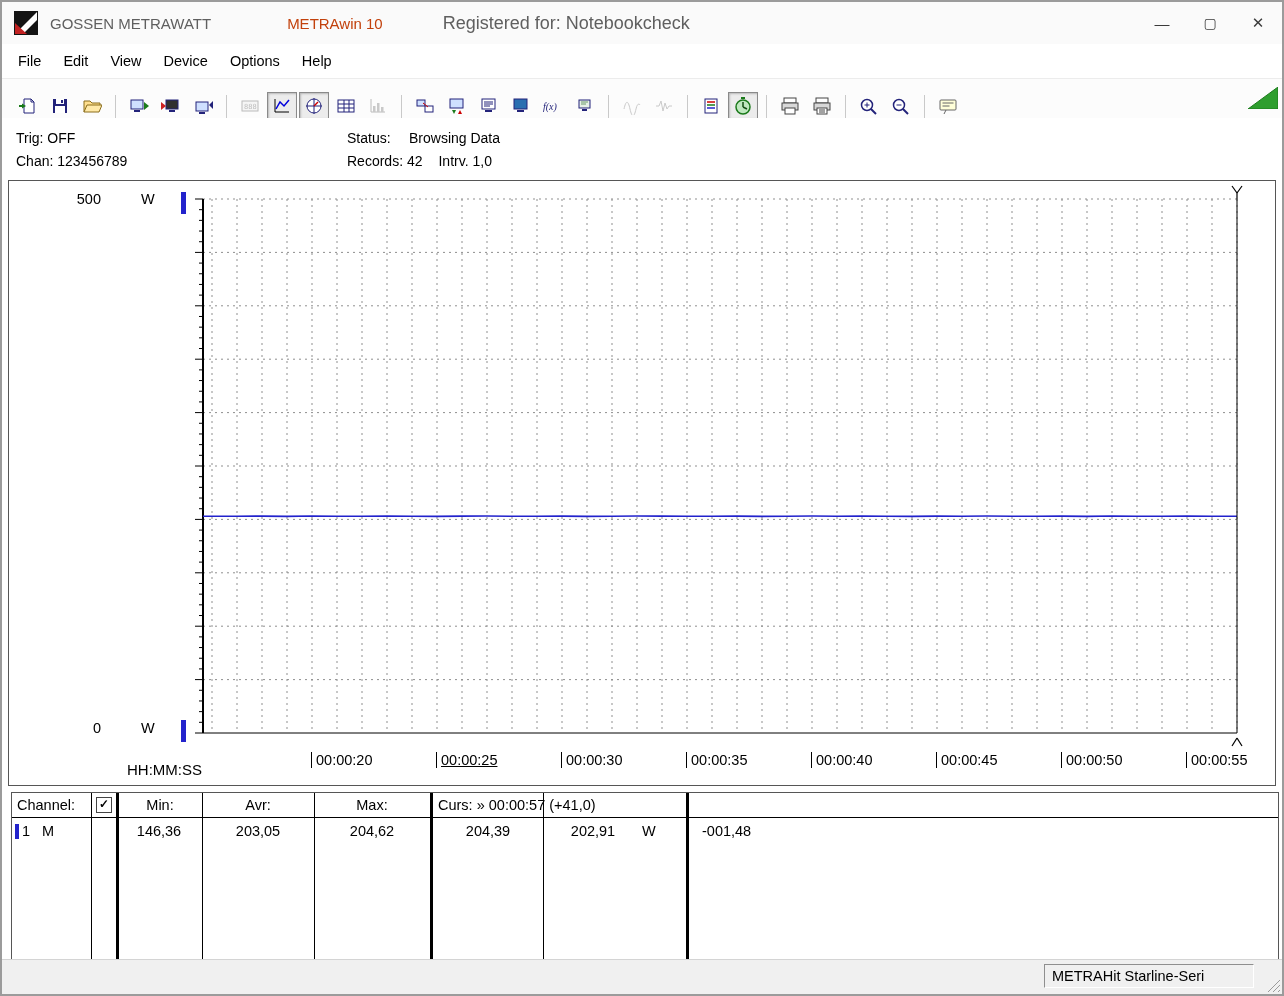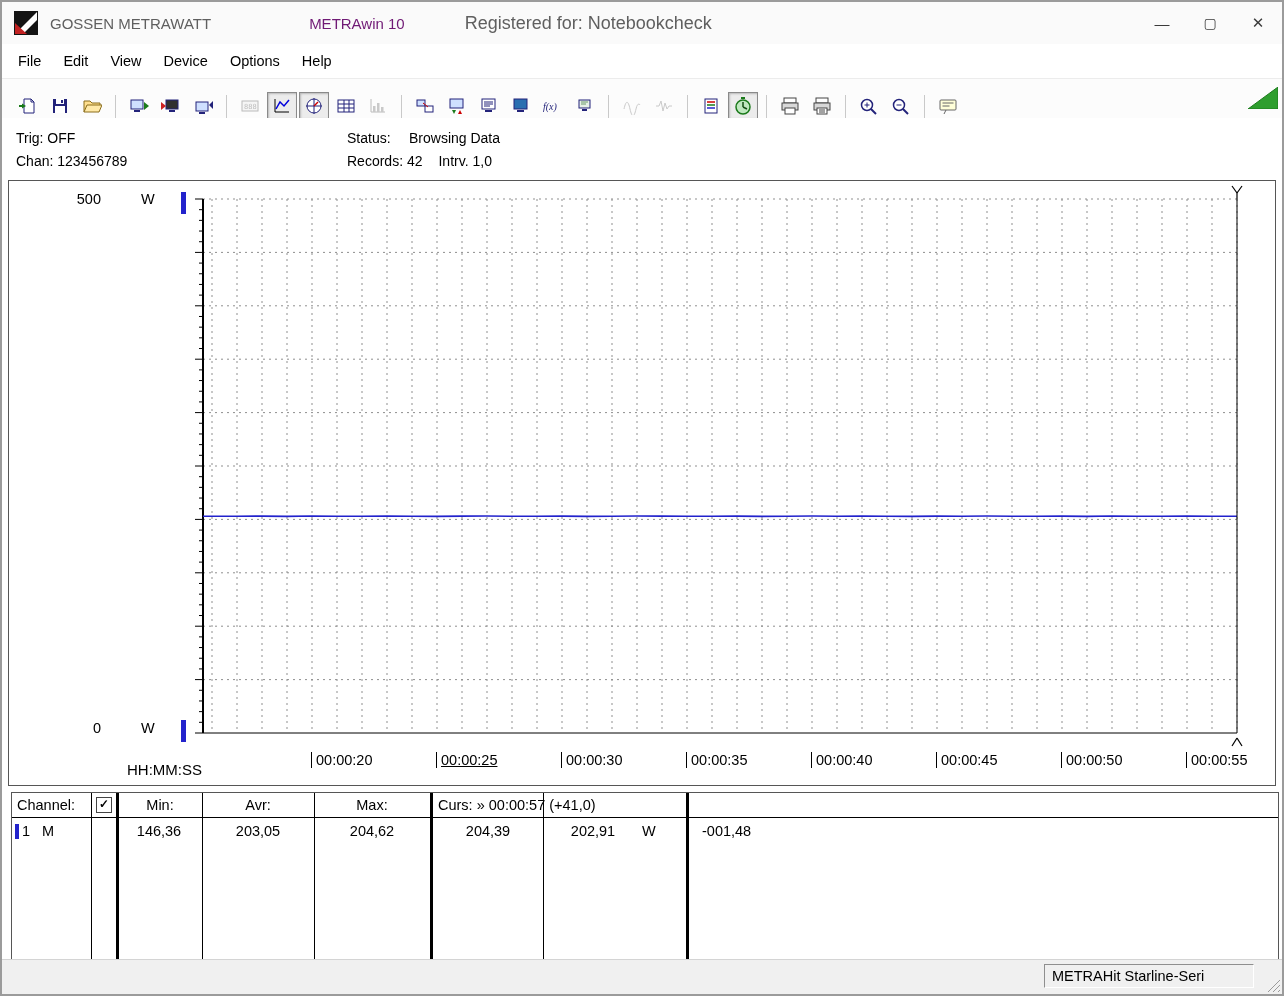--- a/index.html
+++ b/index.html
@@ -5,21 +5,21 @@
   html,body{margin:0;padding:0;background:#4a4a4a;}
   .window{position:relative;width:1284px;height:996px;margin:0 auto;background:#fff;
     border:2px solid #9b9b9b;box-sizing:border-box;overflow:hidden;
     font-family:"Liberation Sans",sans-serif;color:#000;}
 
   
   .titlebar{position:absolute;top:0;left:0;right:0;height:42px;background:#fafafa;
     display:flex;align-items:center;}
   .app-icon{margin-left:12px;width:24px;height:24px;flex:0 0 auto;}
   .t-brand{margin-left:12px;font-size:15px;color:#5f5f5f;}
-  .t-app{margin-left:98px;font-size:15px;color:#701a75;}
+  .t-app{margin-left:76px;font-size:15px;color:#c2410c;}
   .t-reg{margin-left:60px;font-size:18px;color:#5f5f5f;}
   .win-controls{margin-left:auto;display:flex;height:42px;}
   .wbtn{width:48px;height:42px;display:flex;align-items:center;justify-content:center;
     font-size:15px;color:#3a3a3a;}
   .wbtn.max{font-size:14px;}
 
   
   .menubar{position:absolute;top:42px;left:0;right:0;height:34px;background:#fff;
     display:flex;align-items:center;padding-left:5px;font-size:14.5px;}
   .menu-item{padding:4px 11px;}

